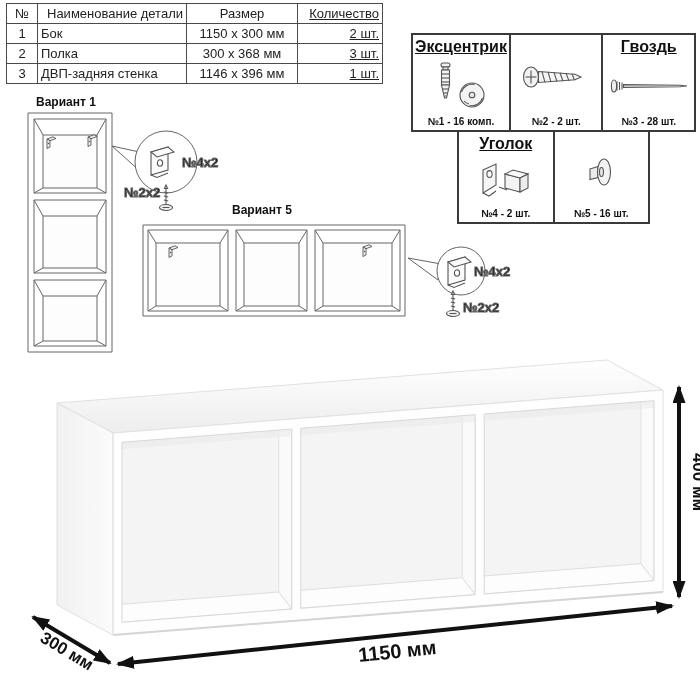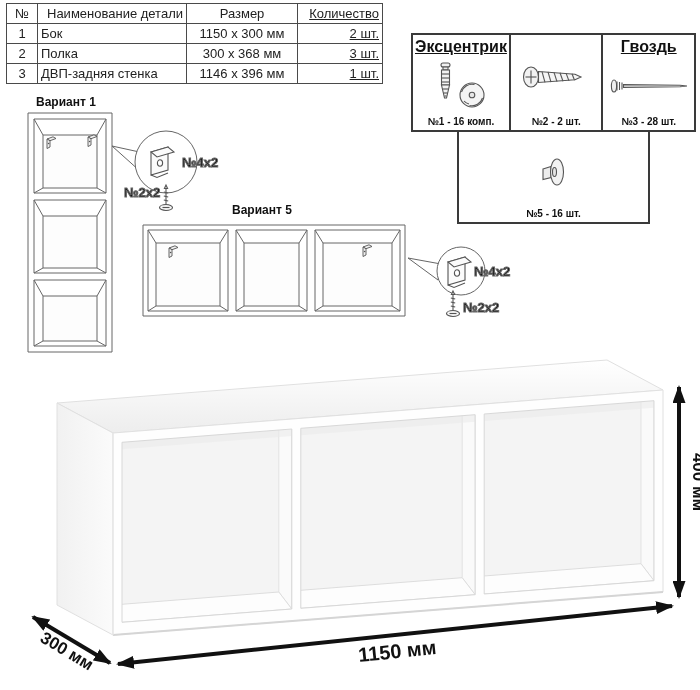--- a/index.html
+++ b/index.html
@@ -119,20 +119,35 @@
             <line x1="14" y1="4.5" x2="14" y2="11.5"></line>
           <path d="M15.5 6.6 L72 7.3 L79 8 L72 8.7 L15.5 9.4 Z" fill="#f5f5f5"></path>
         </svg>
       </div>
       <div class="hw-count">№3 - 28 шт.</div>
     </div>
   </div>
 
   <div class="hw-box hw-row2">
     <div class="hw-cell">
+      <div class="hw-title">Уголок</div>
+      <div class="hw-icon">
+        <svg width="58" height="40" viewBox="0 0 58 40" fill="none" stroke="#555" stroke-width="1.1">
+          <path d="M6 9 L19 3 L19 24 L6 32 Z" fill="#f6f6f6"></path>
+          <ellipse cx="12.5" cy="13" rx="2.6" ry="3.4" fill="#fff"></ellipse>
+          <path d="M6 32 L12 35 L19 30" fill="none"></path>
+          <path d="M28 13 L43 17 L43 31 L28 27 Z" fill="#f4f4f4"></path>
+          <path d="M28 13 L43 17 L51 13 L36 9 Z" fill="#fafafa"></path>
+          <path d="M43 17 L51 13 L51 27 L43 31 Z" fill="#ededed"></path>
+          <line x1="22" y1="26" x2="30" y2="29"></line>
+        </svg>
+      </div>
+      <div class="hw-count">№4 - 2 шт.</div>
+    </div>
+    <div class="hw-cell">
       <div class="hw-icon">
         <svg width="40" height="42" viewBox="0 0 40 42" fill="none" stroke="#555" stroke-width="1.1">
           <path d="M9 18 L17 15.5 L17 26.5 L9 28.5 Z" fill="#ececec"></path>
           <ellipse cx="23" cy="21" rx="6.5" ry="13" fill="#f2f2f2"></ellipse>
           <ellipse cx="20.5" cy="21" rx="2" ry="4.5" fill="#e4e4e4"></ellipse>
         </svg>
       </div>
       <div class="hw-count">№5 - 16 шт.</div>
     </div>
   </div>

